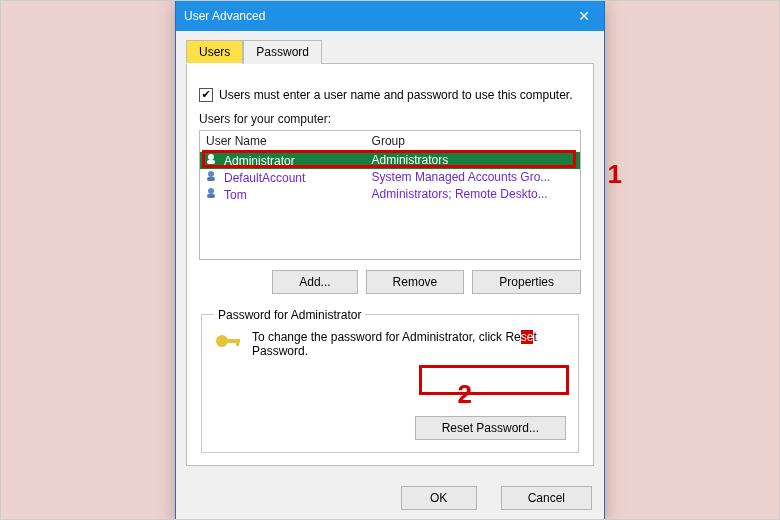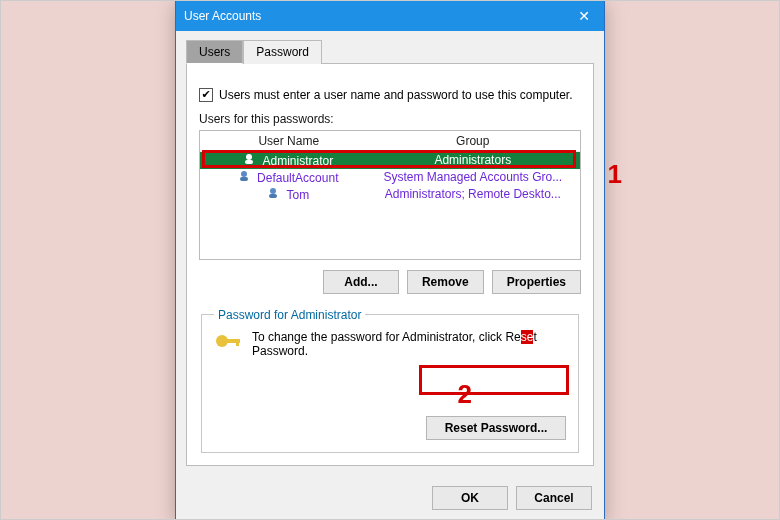--- a/index.html
+++ b/index.html
@@ -3,73 +3,73 @@
 <meta charset="utf-8">
 <style>
   * { box-sizing: border-box; font-family: "Segoe UI", Tahoma, sans-serif; }
   body { margin: 0; width: 780px; height: 520px; background: #edd3cf; display: flex; align-items: center; justify-content: center; border: 1px solid #ccc; }
   .window { width: 430px; background: #fff; border: 1px solid #2a6bc0; box-shadow: 0 4px 18px rgba(0,0,0,0.25); position: relative; }
   .titlebar { background: #1e90e6; color: #fff; height: 30px; display: flex; align-items: center; padding: 0 8px; font-size: 12px; justify-content: space-between; }
   .closebtn { width: 40px; height: 30px; display: flex; align-items: center; justify-content: center; font-size: 14px; cursor: pointer; margin-right: -8px; }
   .client { background: #f0f0f0; padding: 8px 10px 10px 10px; }
   .tabs { display: flex; gap: 0; font-size: 12px; position: relative; top: 1px; }
   .tab { padding: 4px 12px; background: #f0f0f0; border: 1px solid #bbb; border-bottom: none; cursor: pointer; }
-  .tab.active { background: #a3a3a3; border-bottom: 1px solid #fff; z-index: 2; }
+  .tab.active { background: #fde047; border-bottom: 1px solid #fff; z-index: 2; }
   .tabpage { background: #fff; border: 1px solid #bbb; padding: 10px 12px 12px 12px; }
   .intro { display: flex; gap: 10px; font-size: 12px; color: #222; }
   .intro-icon { width: 34px; height: 34px; flex: 0 0 34px; }
   .check-row { display: flex; align-items: center; gap: 6px; font-size: 12px; margin: 14px 0 10px 0; }
   .check { width: 14px; height: 14px; border: 1px solid #555; display: flex; align-items: center; justify-content: center; font-size: 11px; background: #fff; }
   .label12 { font-size: 12px; color: #111; }
   .listbox { border: 1px solid #bbb; background: #fff; height: 130px; margin-top: 4px; overflow: hidden; }
   .listhdr { display: flex; font-size: 12px; padding: 3px 6px; border-bottom: 1px solid #eee; color: #222; }
   .col1 { width: 45%; }
   .col2 { width: 55%; }
   .row { display: flex; font-size: 12px; padding: 1px 6px; align-items: center; color: #6d28d9; }
   .row.sel { background: #15803d; color: #fff; }
   .uicon { width: 14px; height: 12px; margin-right: 4px; display: inline-flex; }
   .btnrow { display: flex; justify-content: flex-end; gap: 8px; margin-top: 10px; }
-  .btn { background: #e9e9e9; border: 1px solid #b5b5b5; font-size: 12px; padding: 4px 14px; min-width: 76px; text-align: center; cursor: pointer; font-weight: bold; }
+  .btn { background: #e9e9e9; border: 1px solid #b5b5b5; font-size: 12px; padding: 4px 26px; min-width: 76px; text-align: center; cursor: pointer; }
   .btn.disabled { color: #9a9a9a; }
   fieldset.pw { border: 1px solid #c8c8c8; margin-top: 14px; padding: 8px 12px 12px 12px; }
-  fieldset.pw legend { font-size: 12px; color: #0369a1; padding: 0 4px; }
+  fieldset.pw legend { font-size: 12px; color: #000000; padding: 0 4px; }
   .pwinner { display: flex; gap: 10px; font-size: 12px; align-items: flex-start; }
   .keyicon { width: 28px; height: 22px; flex: 0 0 28px; }
   .resetwrap { display: flex; justify-content: flex-end; margin-top: 10px; }
-  .bottom { display: flex; justify-content: flex-end; gap: 8px; padding: 10px 12px; background: #f0f0f0; }
+  .bottom { display: flex; justify-content: flex-end; gap: 24px; padding: 10px 12px; background: #f0f0f0; }
   .annot { position: absolute; border: 3px solid #d40000; pointer-events: none; }
   .annot-num { position: absolute; color: #d40000; font-weight: 700; font-size: 26px; pointer-events: none; }
 </style>
 </head>
 <body>
 
 <div class="window">
   <div class="titlebar">
-    <span>User Accounts</span>
+    <span>User Advanced</span>
     <div class="closebtn">
       <span>✕</span>
     </div>
   </div>
 
   <div class="client">
     <div class="tabs">
       <div class="tab active">Users</div>
       <div class="tab">Password</div>
     </div>
 
     <div class="tabpage">
 
       <div class="check-row">
         <span class="check">✔</span>
         <span>Users must enter a user name and password to use this computer.</span>
       </div>
 
-      <div class="label12">Users for this passwords:</div>
+      <div class="label12">Users for your computer:</div>
 
-      <div class="listbox" style="position:relative;text-align:center;">
+      <div class="listbox" style="position:relative;">
         <div class="listhdr">
           <span class="col1">User Name</span>
           <span class="col2">Group</span>
         </div>
         <div class="row sel">
           <span class="col1"><span class="uicon">
                 <svg viewBox="0 0 14 12">
                   <circle cx="5" cy="4" r="3" fill="#fff"></circle>
                   <rect x="1" y="7" width="8" height="4" rx="2" fill="#fff"></rect>
                 </svg>

